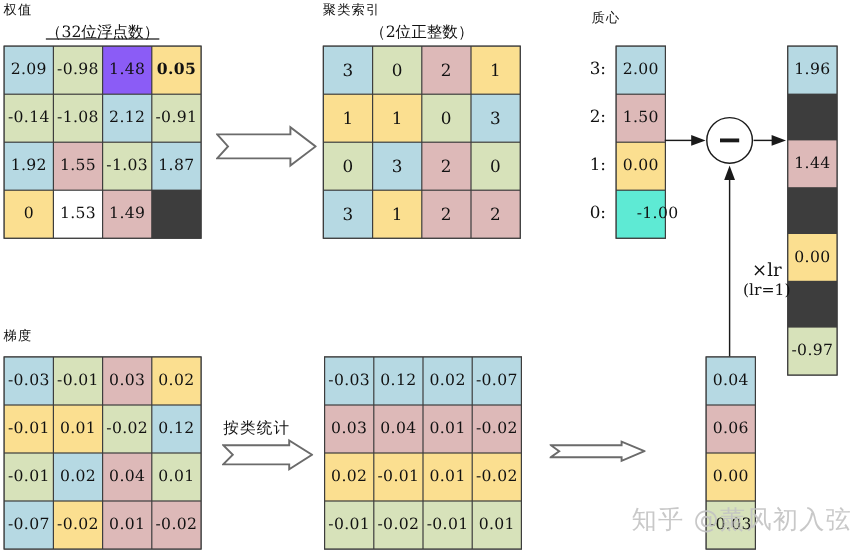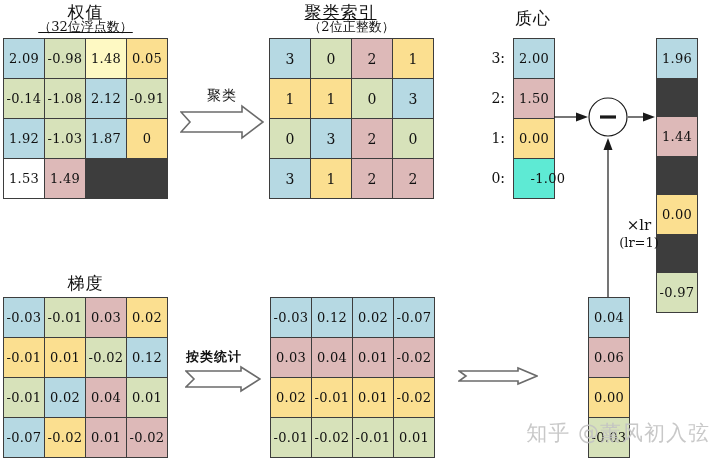--- a/index.html
+++ b/index.html
@@ -1,21 +1,21 @@
 <!DOCTYPE html>
 <html><head>
 <meta charset="utf-8">
 <style>
   html,body{margin:0;padding:0;background:#fff;}
   .canvas{
     position:relative;width:720px;height:460px;background:#ffffff;overflow:hidden;
     font-family:"DejaVu Serif","Liberation Serif",serif;color:#111;
   }
   .abs{position:absolute;}
-  .title{font-size:17px;text-align:center;letter-spacing:1px;white-space:nowrap;}
+  .title{font-size:11px;text-align:left;letter-spacing:1px;white-space:nowrap;}
   .subtitle{font-size:13px;text-align:center;white-space:nowrap;}
   .matrix{
     display:grid;gap:1px;background:#3d3d3d;border:1px solid #3d3d3d;
   }
   .cols4{grid-template-columns:repeat(4,40px);grid-auto-rows:39px;}
   .cols1{grid-template-columns:40px;grid-auto-rows:39px;}
   .matrix .cell{
     display:flex;align-items:center;justify-content:center;
     font-size:13px;letter-spacing:0.3px;
   }
@@ -42,40 +42,40 @@
 </head>
 <body>
 
 <div class="canvas">
 
   <div class="abs title" style="left:3px;top:1px;width:165px;">权值</div>
   <div class="abs subtitle" style="left:3px;top:18px;width:165px;text-decoration:underline;">（32位浮点数）</div>
   <div class="abs matrix cols4" style="left:3px;top:38px;">
       <div class="cell" style="background: rgb(182, 217, 227);">2.09</div>
       <div class="cell" style="background: rgb(215, 226, 186);">-0.98</div>
-      <div class="cell" style="background: #fef9c3;">1.48</div>
-      <div class="cell" style="background: rgb(251, 223, 144);">0.05</div>
+      <div class="cell" style="background: #8b5cf6;">1.48</div>
+      <div class="cell" style="background: rgb(251, 223, 144); font-weight: bold;">0.05</div>
       <div class="cell" style="background: rgb(215, 226, 186);">-0.14</div>
       <div class="cell" style="background: rgb(215, 226, 186);">-1.08</div>
       <div class="cell" style="background: rgb(182, 217, 227);">2.12</div>
       <div class="cell" style="background: rgb(215, 226, 186);">-0.91</div>
       <div class="cell" style="background: rgb(182, 217, 227);">1.92</div>
+      <div class="cell" style="background: rgb(221, 185, 184);">1.55</div>
       <div class="cell" style="background: rgb(215, 226, 186);">-1.03</div>
       <div class="cell" style="background: rgb(182, 217, 227);">1.87</div>
       <div class="cell" style="background: rgb(251, 223, 144);">0</div>
       <div class="cell" style="background: #ffffff;">1.53</div>
       <div class="cell" style="background: rgb(221, 185, 184);">1.49</div>
     </div>
 
-  <div class="abs arrowlabel" style="left:180px;top:87px;width:84px;">聚类</div>
   <svg class="abs blockarrow" style="left:180px;top:104px;" width="84" height="36" viewBox="0 0 84 36">
     <path d="M1,8 H62 V2 L83,18 L62,34 V28 H1 L10,18 Z"></path>
   </svg>
 
-  <div class="abs title" style="left:258px;top:1px;width:165px;text-decoration:underline;">聚类索引</div>
+  <div class="abs title" style="left:269px;top:1px;width:165px;">聚类索引</div>
   <div class="abs subtitle" style="left:269px;top:18px;width:165px;">（2位正整数）</div>
   <div class="abs matrix cols4 fs14" style="left:269px;top:38px;">
       <div class="cell" style="background: rgb(182, 217, 227);">3</div>
       <div class="cell" style="background: rgb(215, 226, 186);">0</div>
       <div class="cell" style="background: rgb(221, 185, 184);">2</div>
       <div class="cell" style="background: rgb(251, 223, 144);">1</div>
       <div class="cell" style="background: rgb(251, 223, 144);">1</div>
       <div class="cell" style="background: rgb(251, 223, 144);">1</div>
       <div class="cell" style="background: rgb(215, 226, 186);">0</div>
       <div class="cell" style="background: rgb(182, 217, 227);">3</div>
@@ -128,21 +128,21 @@
       <div class="cell" style="background: rgb(215, 226, 186);">-0.01</div>
       <div class="cell" style="background: rgb(182, 217, 227);">0.02</div>
       <div class="cell" style="background: rgb(221, 185, 184);">0.04</div>
       <div class="cell" style="background: rgb(215, 226, 186);">0.01</div>
       <div class="cell" style="background: rgb(182, 217, 227);">-0.07</div>
       <div class="cell" style="background: rgb(251, 223, 144);">-0.02</div>
       <div class="cell" style="background: rgb(221, 185, 184);">0.01</div>
       <div class="cell" style="background: rgb(221, 185, 184);">-0.02</div>
     </div>
 
-  <div class="abs arrowlabel small" style="left:174px;top:348px;width:80px;font-weight:bold;">按类统计</div>
+  <div class="abs arrowlabel small" style="left:174px;top:348px;width:80px;">按类统计</div>
   <svg class="abs blockarrow" style="left:185px;top:365px;" width="76" height="28" viewBox="0 0 76 28">
     <path d="M1,6 H56 V2 L75,14 L56,26 V22 H1 L9,14 Z"></path>
   </svg>
 
   <div class="abs matrix cols4" style="left:270px;top:297px;">
       <div class="cell" style="background: rgb(182, 217, 227);">-0.03</div>
       <div class="cell" style="background: rgb(182, 217, 227);">0.12</div>
       <div class="cell" style="background: rgb(182, 217, 227);">0.02</div>
       <div class="cell" style="background: rgb(182, 217, 227);">-0.07</div>
       <div class="cell" style="background: rgb(221, 185, 184);">0.03</div>

